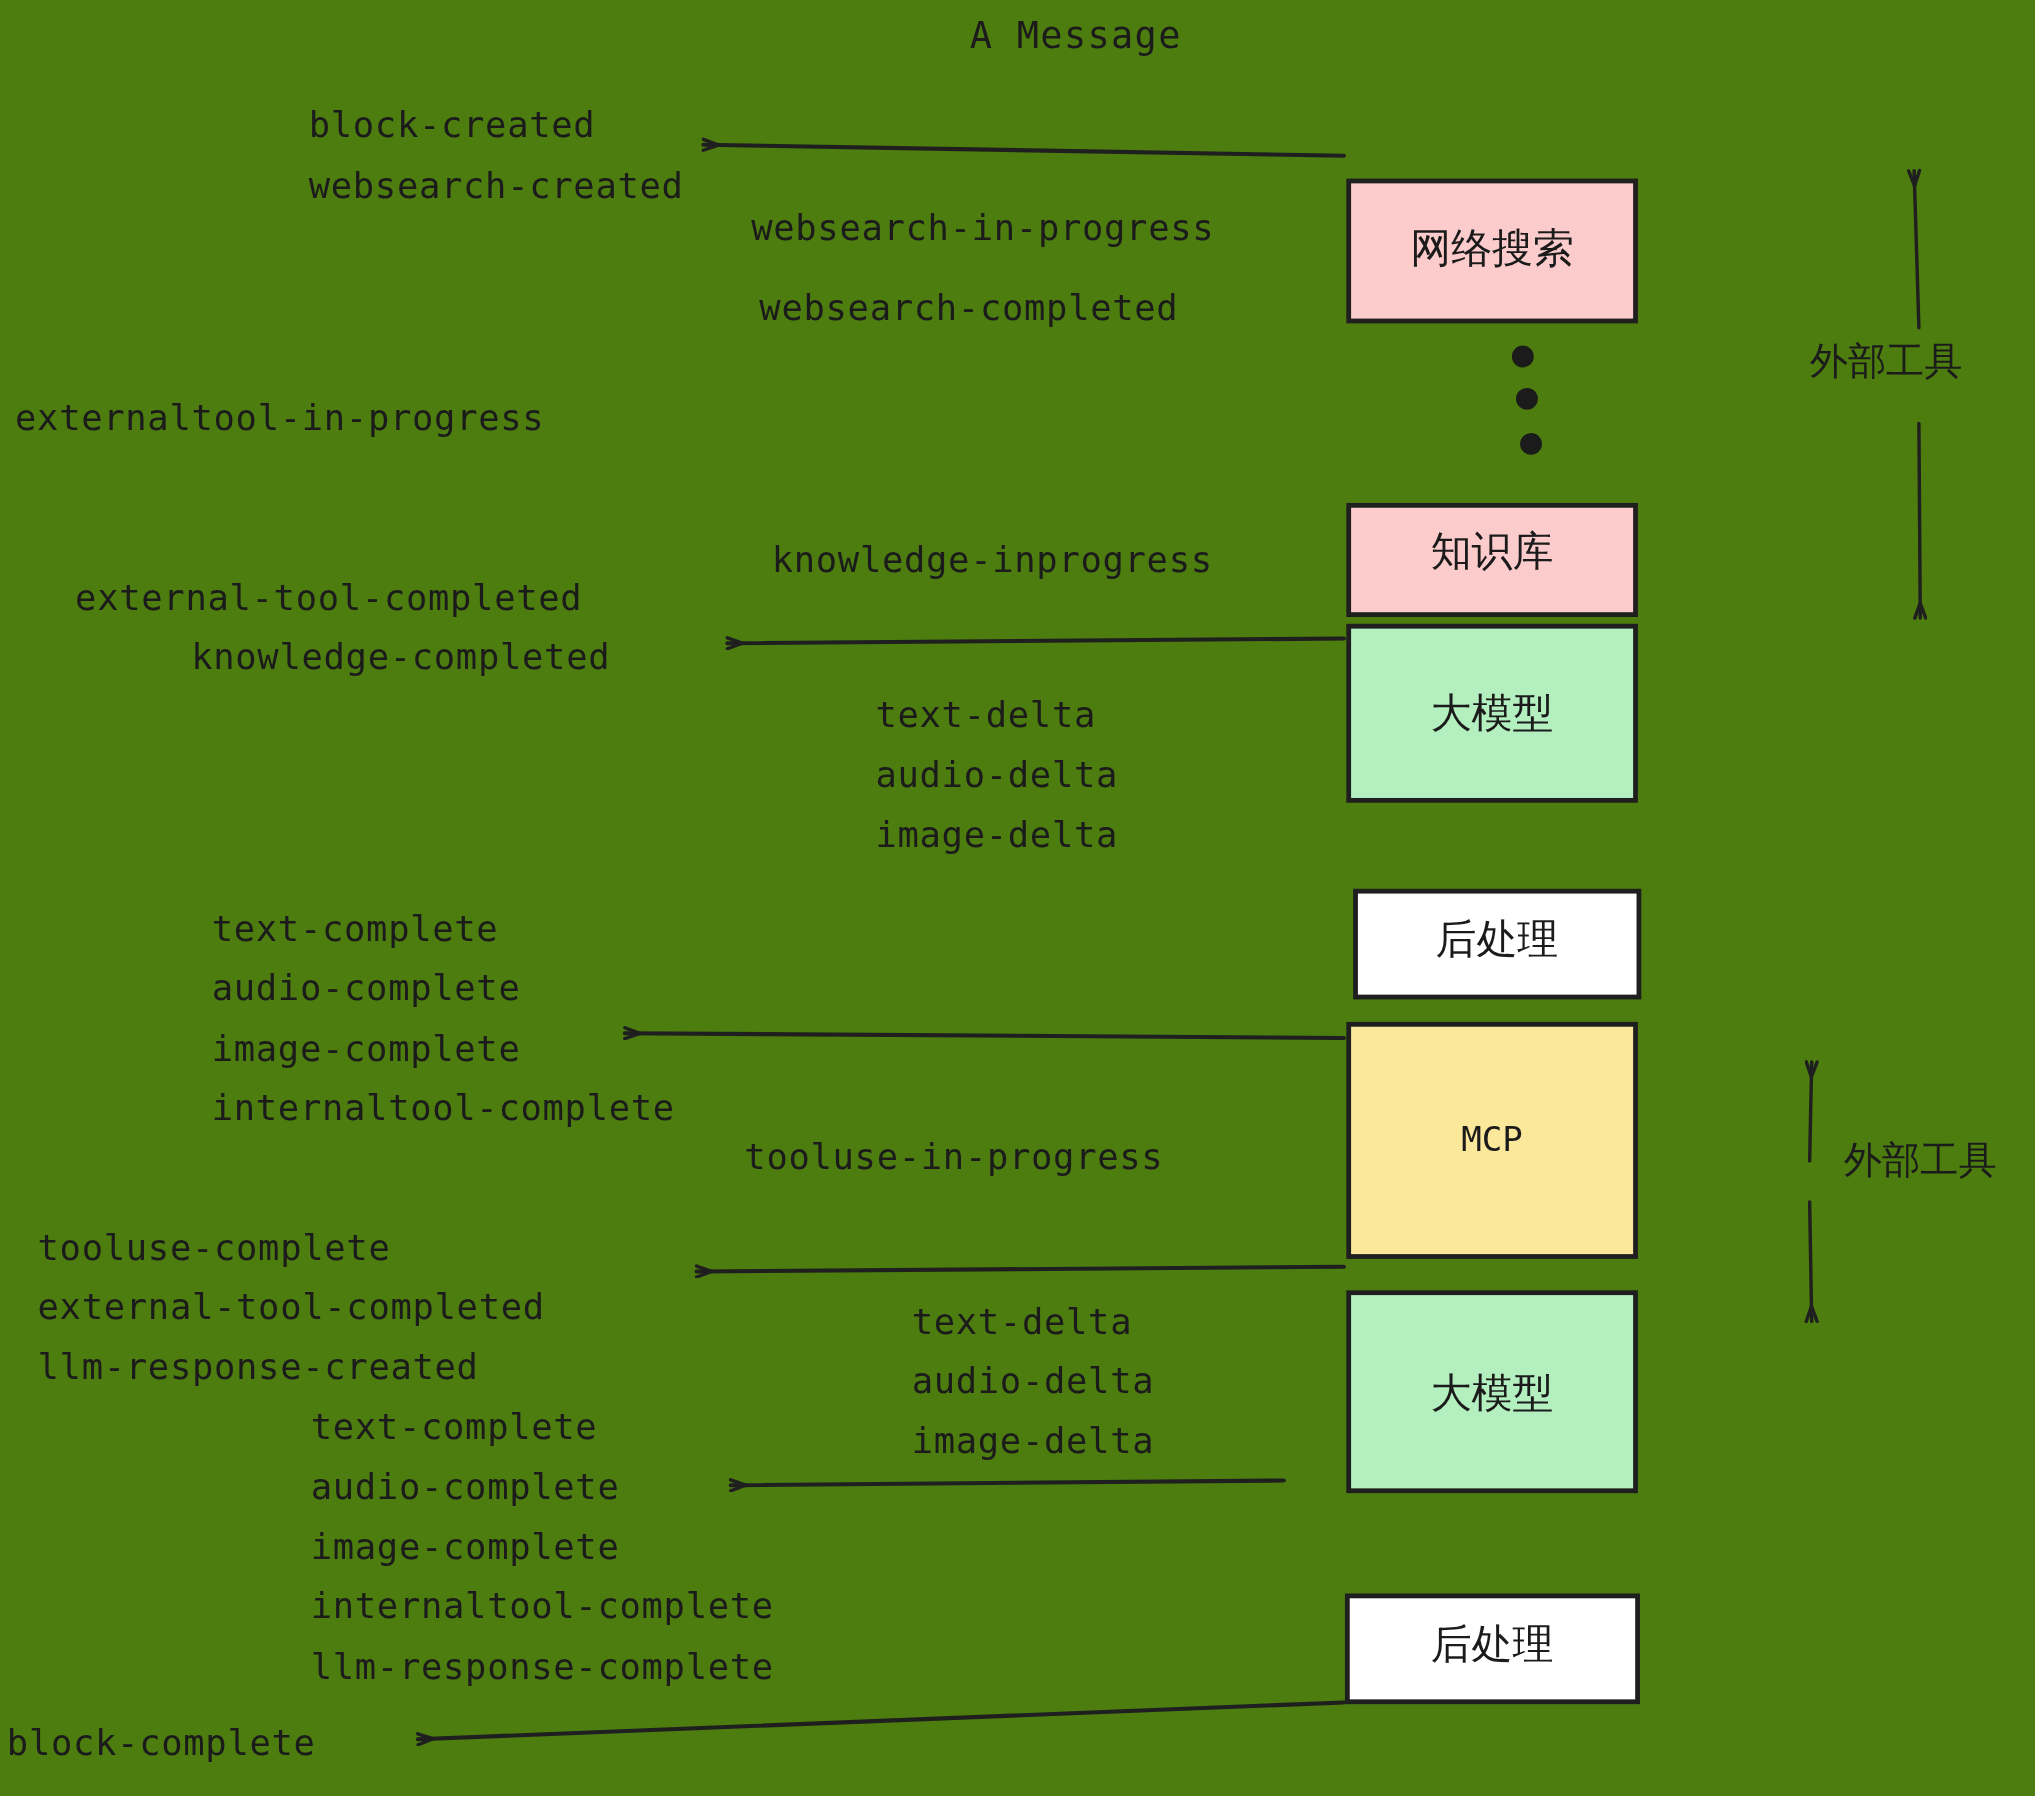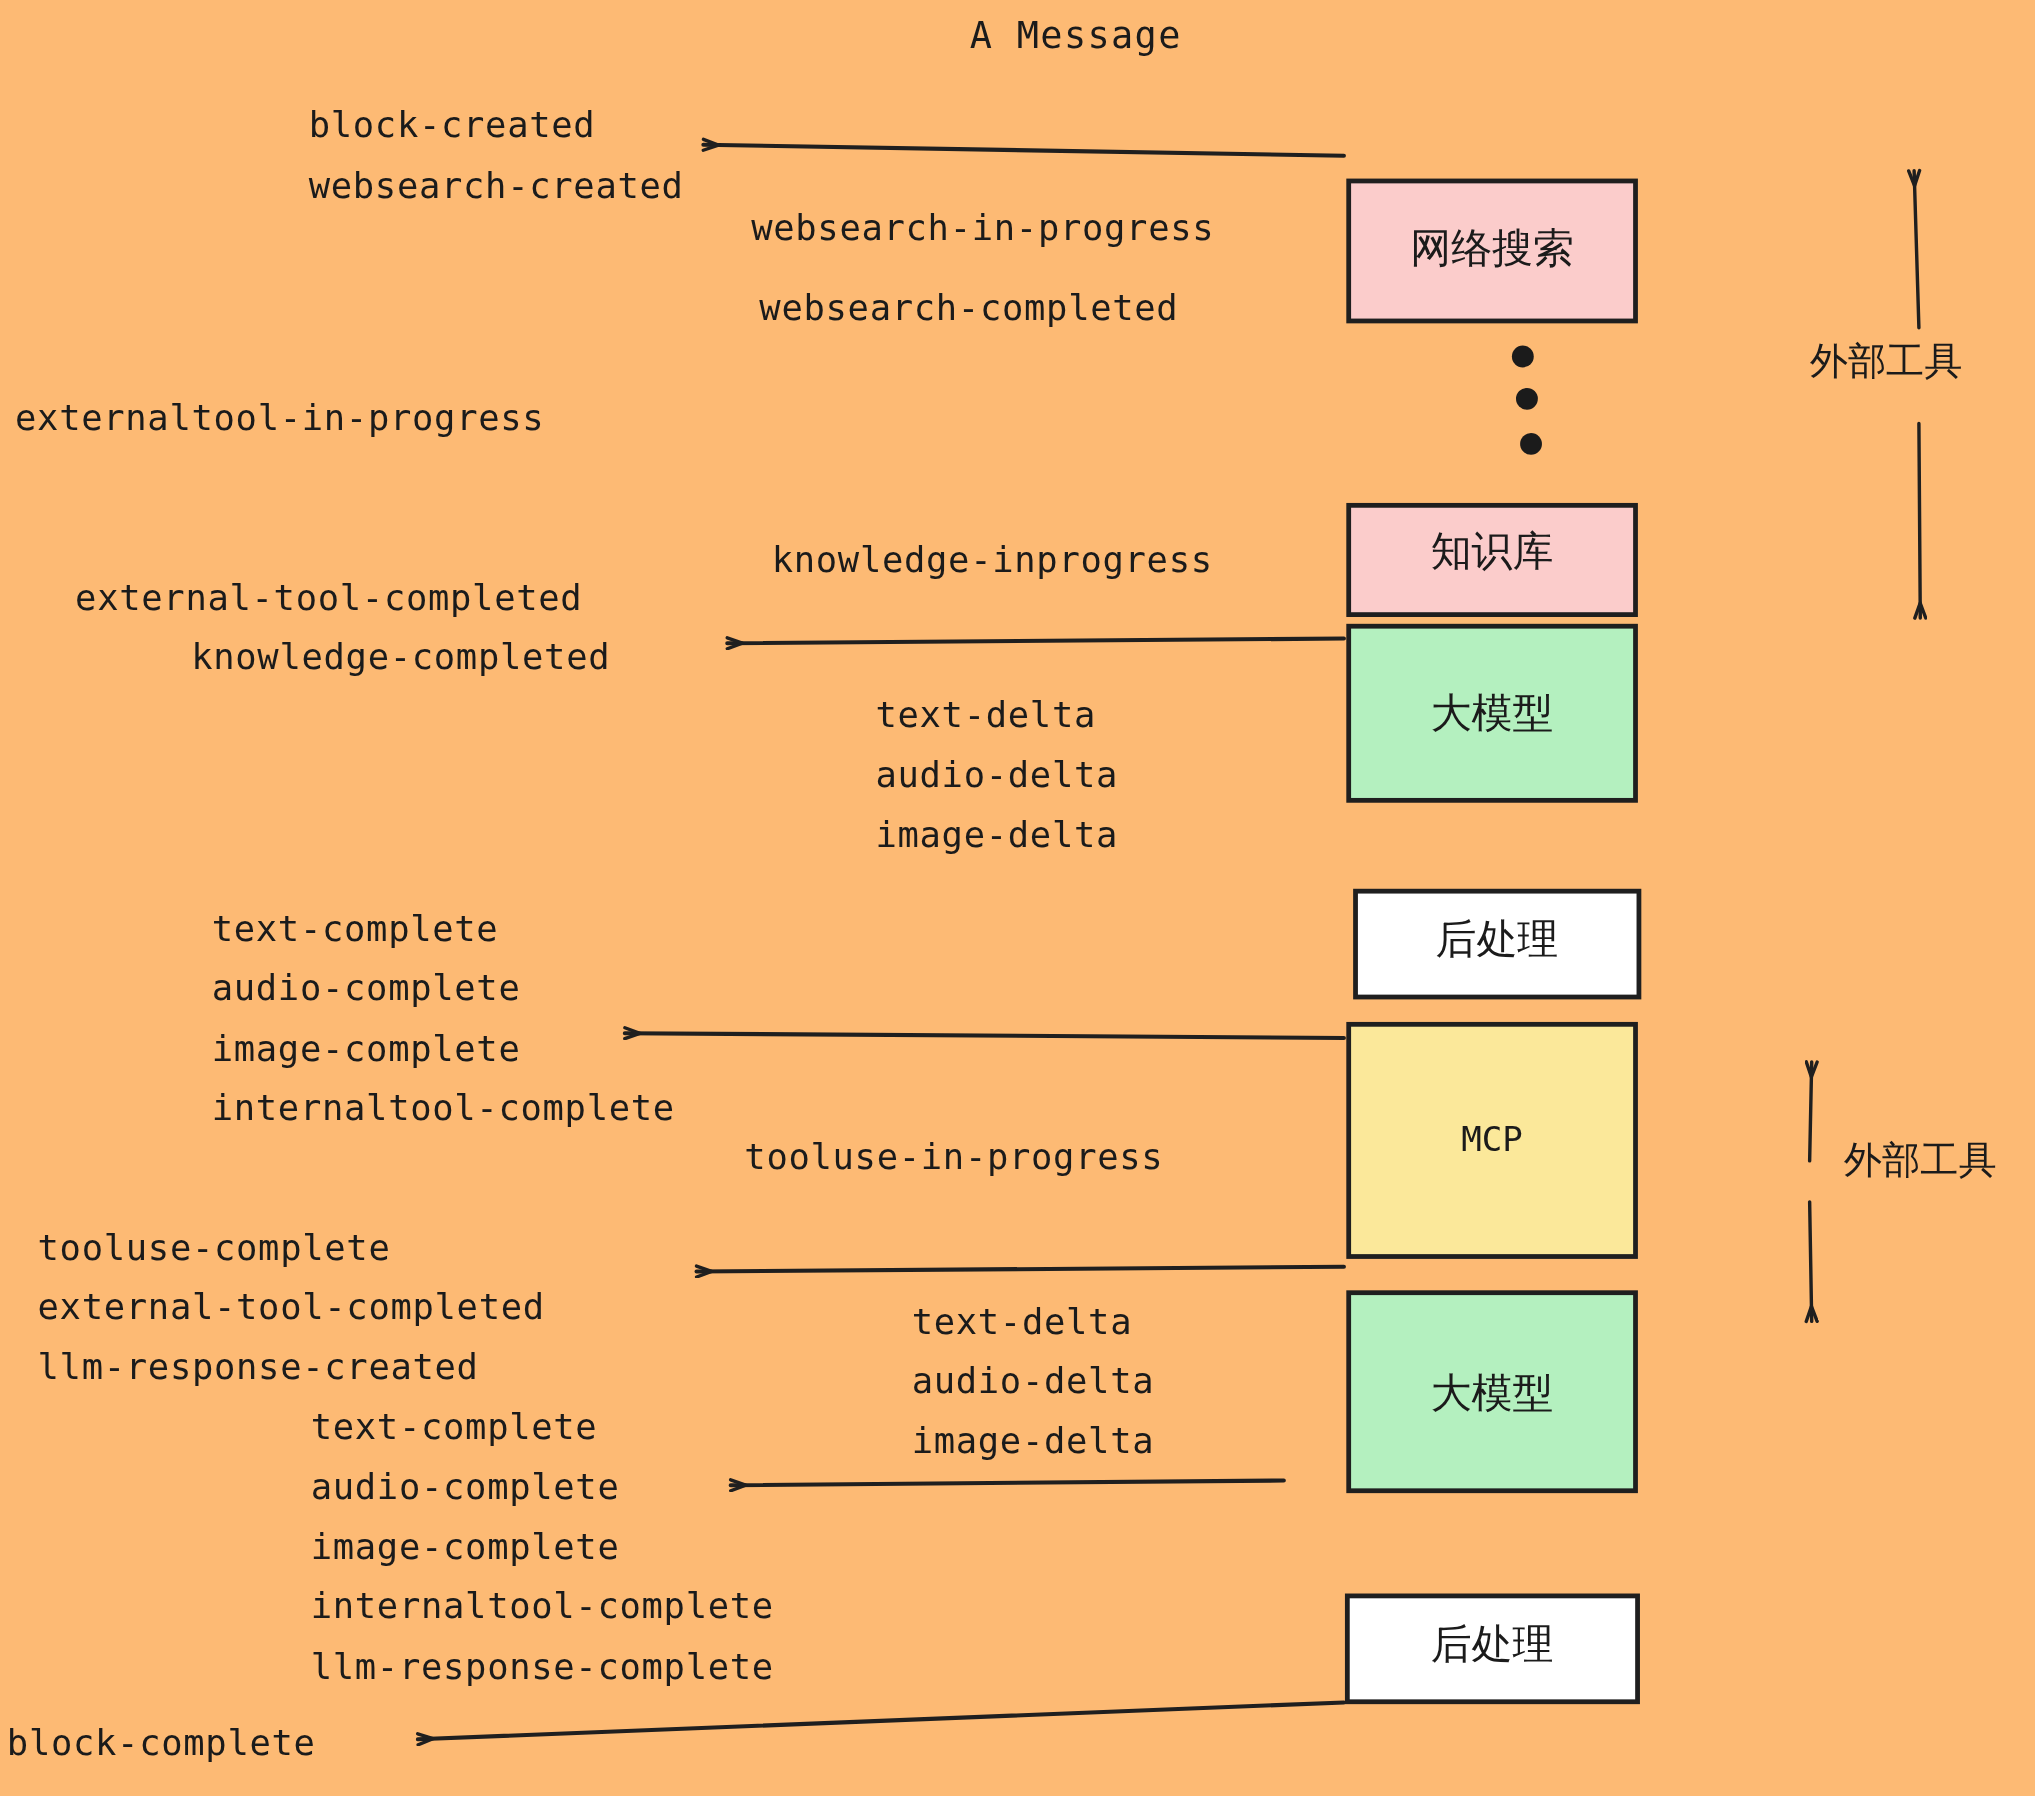--- a/index.html
+++ b/index.html
@@ -1,18 +1,18 @@
 <!DOCTYPE html>
 <html style="font-size:11px"><head>
 <meta charset="utf-8">
 <style>
   html,body{margin:0;padding:0;background:#fff;}
   body{width:2035px;height:1796px;overflow:hidden;
        font-family:"DejaVu Sans Mono","Liberation Mono",monospace;}
-  #stage{position:relative;width:2035px;height:1796px;background:#fdba74;}
+  #stage{position:relative;width:2035px;height:1796px;background:#4d7c0f;}
   svg#canvas{position:absolute;left:0;top:0;width:2035px;height:1796px;}
 
   .evt{font-family:"DejaVu Sans Mono","Liberation Mono",monospace;
        font-size:52px;fill:#1b1b1b;letter-spacing:1px;}
   .title{font-family:"DejaVu Sans Mono","Liberation Mono",monospace;
          font-size:54px;fill:#1b1b1b;letter-spacing:2px;}
   .boxlabel{font-family:"DejaVu Sans","Liberation Sans",sans-serif;
             font-size:60px;fill:#1b1b1b;}
   .boxlabel.mono{font-family:"DejaVu Sans Mono","Liberation Mono",monospace;
             font-size:50px;}

